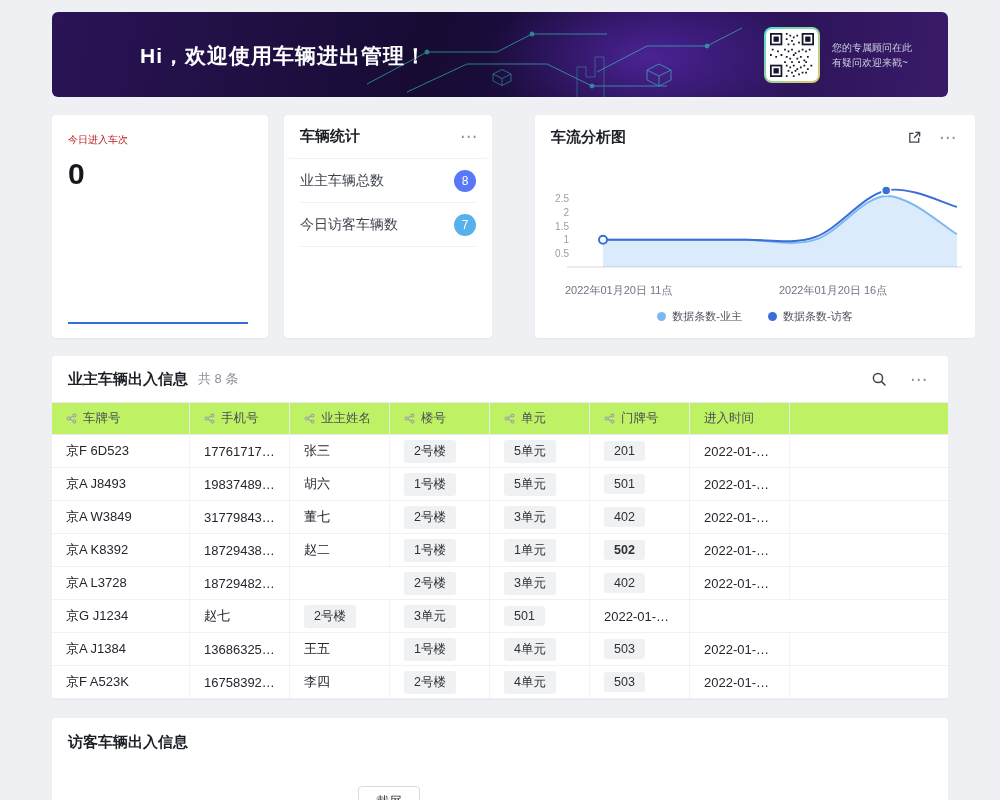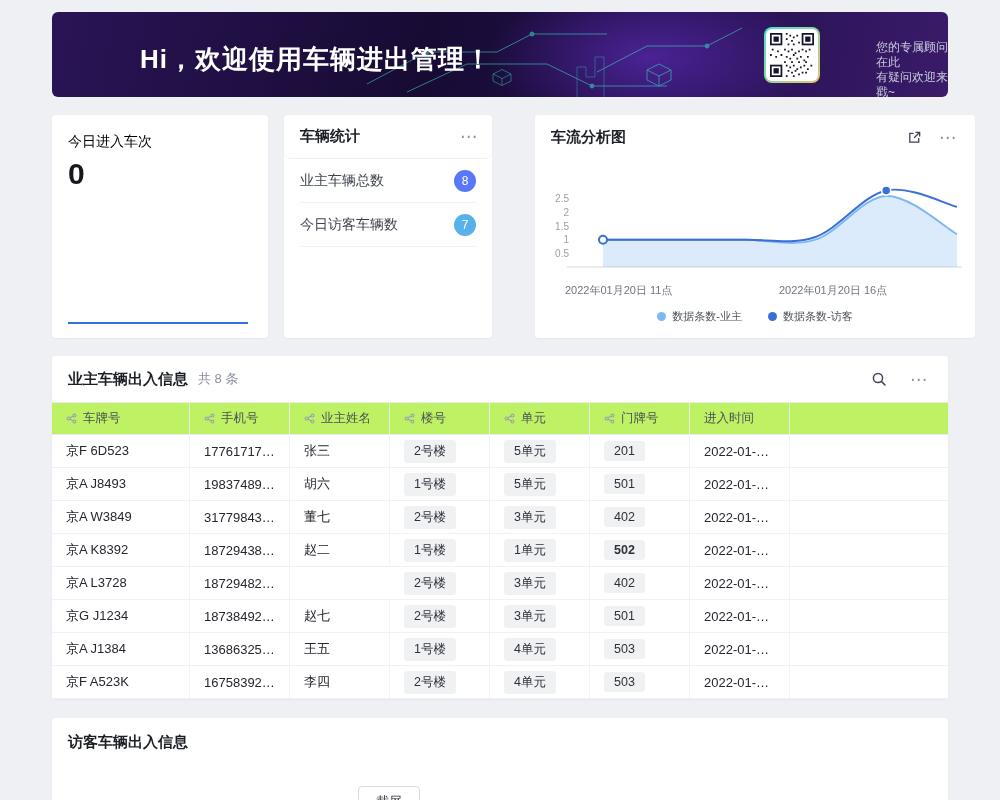--- a/index.html
+++ b/index.html
@@ -12,32 +12,32 @@
   }
   .card { position: absolute; background: #fff; border-radius: 4px; box-shadow: 0 1px 2px rgba(20,30,50,0.04); }
 
   
   .banner { position: absolute; left: 52px; top: 12px; width: 896px; height: 85px;
     border-radius: 6px; overflow: hidden;
     background: linear-gradient(100deg, #2a1456 0%, #170b33 42%, #241050 70%, #3a1b69 100%); }
   .banner::after { content:""; position:absolute; right:140px; top:-35px; width:320px; height:160px;
     background: radial-gradient(closest-side, rgba(124,58,237,0.45), rgba(124,58,237,0)); }
   .banner-title { position: absolute; left: 88px; top: 30px; z-index: 2;
-    font-size: 26px; font-weight: 700; color: #ffffff; letter-spacing: 1px; }
+    font-size: 21px; font-weight: 700; color: #ffffff; letter-spacing: 1px; }
   .banner-art { position: absolute; left: 295px; top: 0; z-index: 1; opacity: 0.55; }
   .qr-wrap { position: absolute; left: 712px; top: 15px; z-index: 3; width: 56px; height: 56px;
     padding: 2px; border-radius: 8px;
     background: linear-gradient(135deg, #49e0d0, #e8c66a); }
   .qr-inner { width: 52px; height: 52px; border-radius: 6px; background: #fff; padding: 4px; }
   .qr-caption { position: absolute; left: 780px; top: 28px; z-index: 2;
-    font-size: 12px; line-height: 15px; color: #c8cdde; margin-left: 44px; }
+    font-size: 10px; line-height: 15px; color: #c8cdde; }
 
   
   .today-card { left: 52px; top: 115px; width: 216px; height: 223px; }
-  .today-label { position: absolute; left: 16px; top: 18px; font-size: 14px; color: #000000; }
+  .today-label { position: absolute; left: 16px; top: 18px; font-size: 10px; color: #b91c1c; }
   .today-value { position: absolute; left: 16px; top: 42px; font-size: 30px; font-weight: 700; color: #15181d; }
   .today-line { position: absolute; left: 16px; bottom: 14px; width: 180px; height: 2px; background: #3370dd; }
 
   .stats-card { left: 284px; top: 115px; width: 208px; height: 223px; }
   .card-title-row { height: 44px; display: flex; align-items: center; padding: 0 14px 0 16px;
     border-bottom: 1px solid #f0f1f3; border-radius: 7px; }
   .card-title { font-size: 15px; font-weight: 700; color: #1c1f25; }
   .spacer { flex: 1; }
   .more-btn { font-size: 17px; color: #8a8f99; cursor: pointer; line-height: 1; letter-spacing: 1px; }
   .stat-item { height: 44px; display: flex; align-items: center; justify-content: space-between;
@@ -345,21 +345,20 @@
           <span class="tag">3单元</span>
         </div>
         <div class="td" style="width: 100px;">
           <span class="tag">402</span>
         </div>
         <div class="td" style="width: 100px;">2022-01-…</div>
         <div class="td" style="width: 158px;"></div>
       </div>
       <div class="tr">
         <div class="td" style="width: 138px;">京G J1234</div>
-        <div class="td" style="width: 100px;">18738492…</div>
         <div class="td" style="width: 100px;">赵七</div>
         <div class="td" style="width: 100px;">
           <span class="tag">2号楼</span>
         </div>
         <div class="td" style="width: 100px;">
           <span class="tag">3单元</span>
         </div>
         <div class="td" style="width: 100px;">
           <span class="tag">501</span>
         </div>

